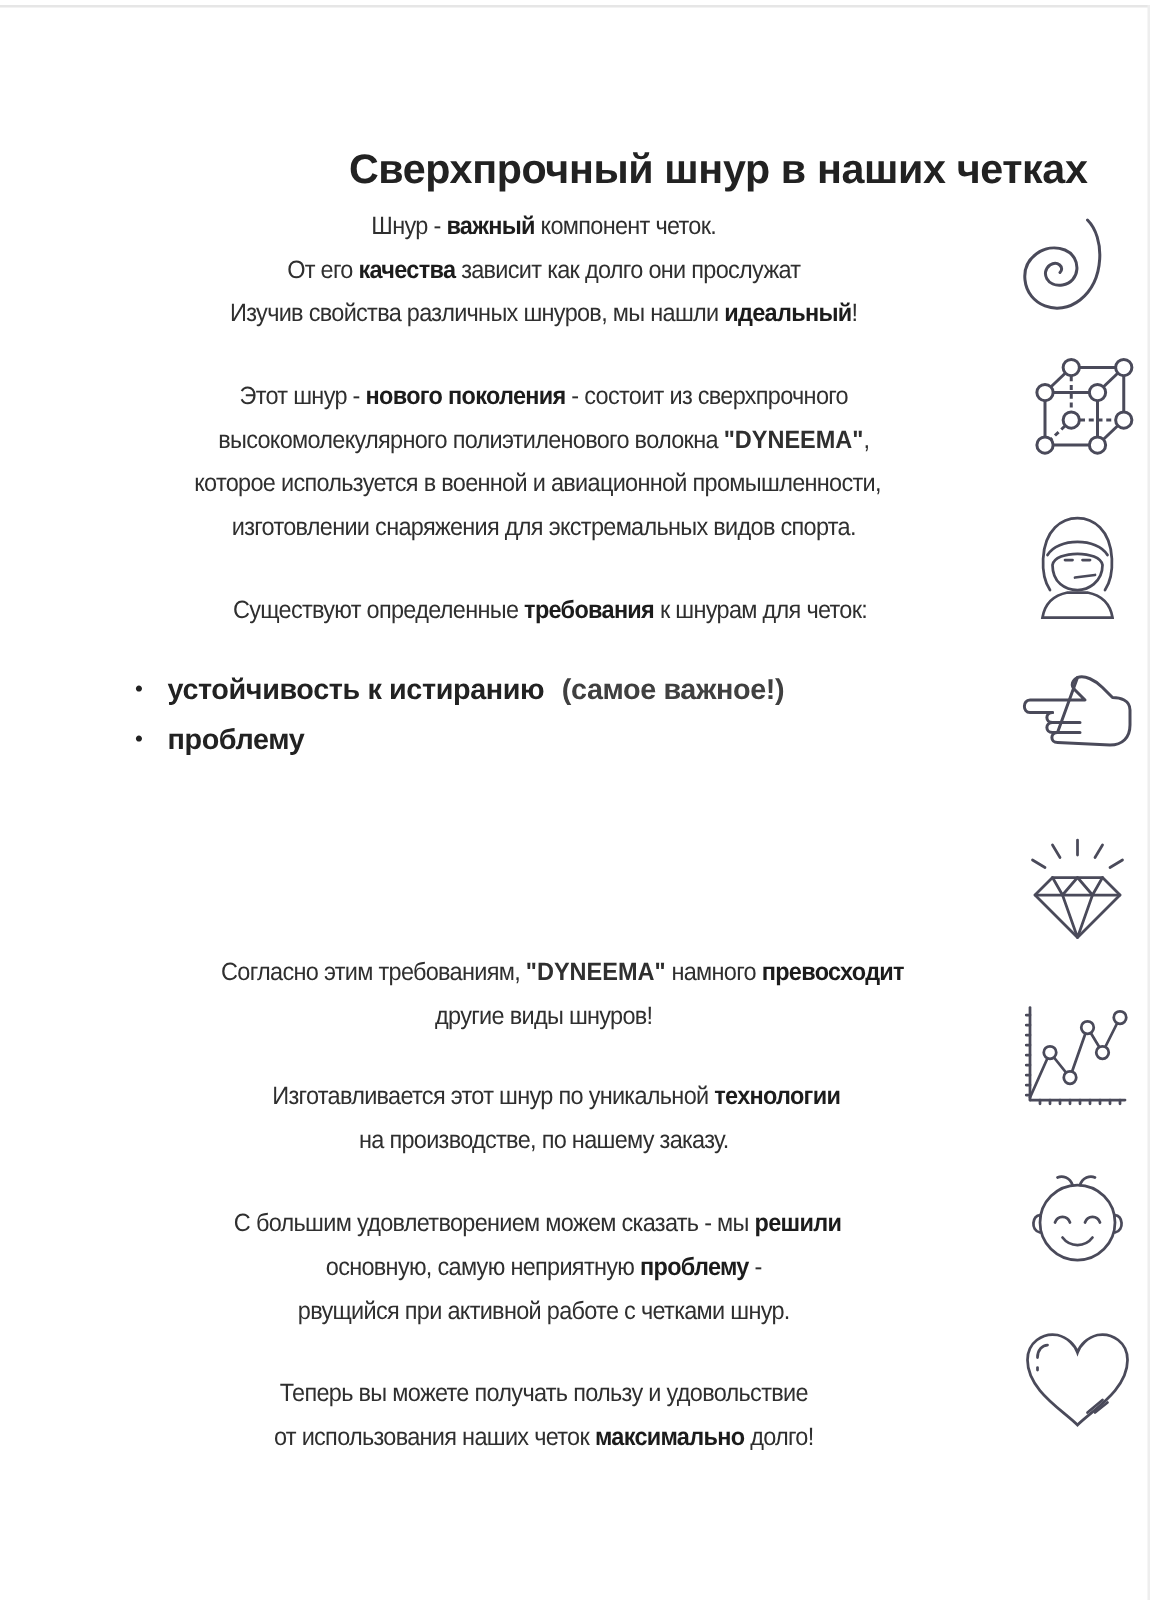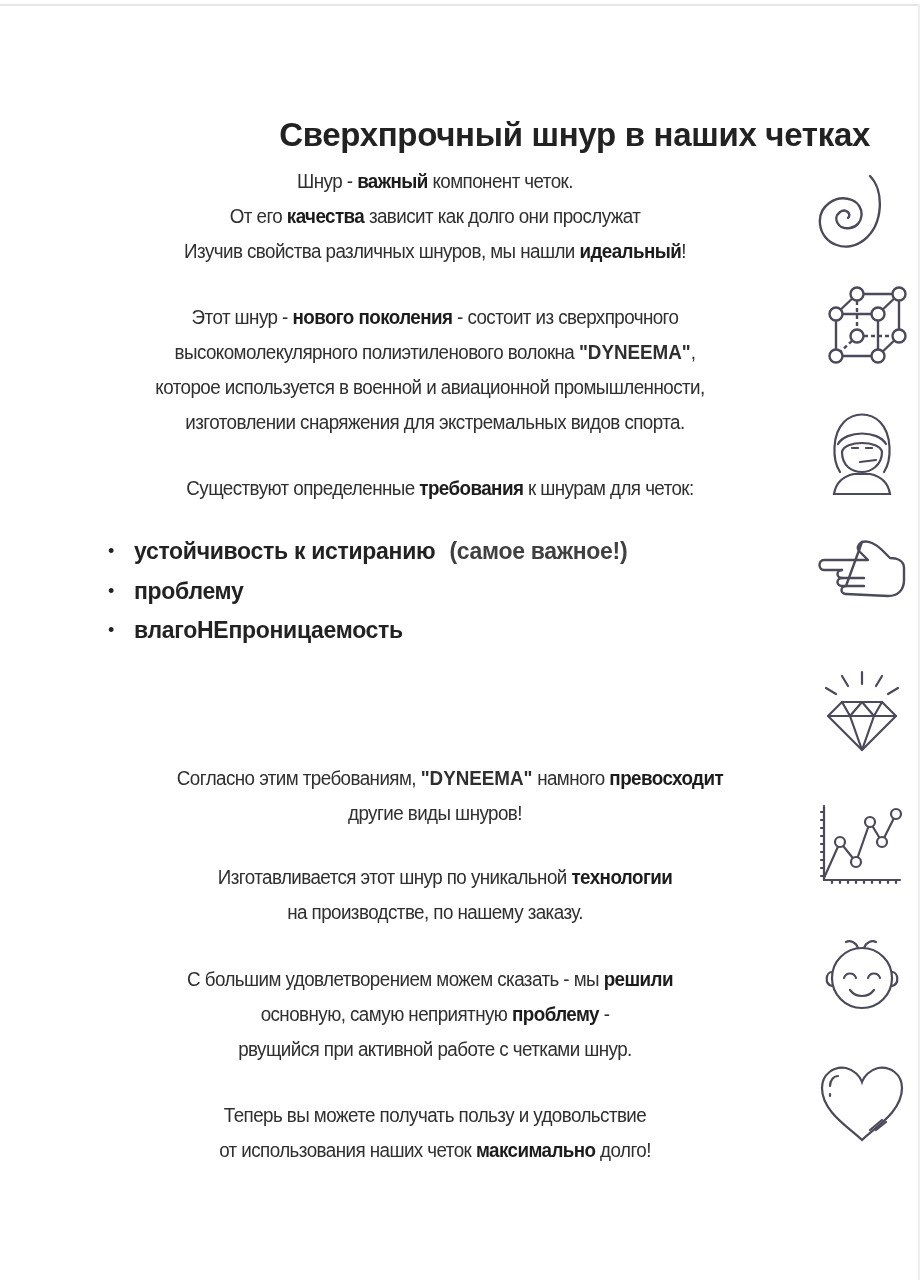--- a/index.html
+++ b/index.html
@@ -47,21 +47,20 @@
 <div class="line" style="top:306px"><span>Этот шнур - </span><b>нового поколения</b><span> - состоит из сверхпрочного</span></div>
 <div class="line" style="top:341px"><span>высокомолекулярного полиэтиленового волокна </span><span class="dy">"DYNEEMA"</span><span>,</span></div>
 <div class="line" style="top:376px; width:860px">которое используется в военной и авиационной промышленности,</div>
 <div class="line" style="top:411px">изготовлении снаряжения для экстремальных видов спорта.</div>
 
 <div class="line" style="top:477px; width:880px"><span>Существуют определенные </span><b>требования</b><span> к шнурам для четок:</span></div>
 
 <ul class="list">
   <li><span class="bullet">•</span><span>устойчивость к истиранию</span><span class="note">(самое важное!)</span></li>
   <li><span class="bullet">•</span><span>проблему</span></li>
-  <li><span class="bullet">•</span><span>влагоНЕпроницаемость</span></li>
 </ul>
 
 <div class="line" style="top:767px; width:900px"><span>Согласно этим требованиям, </span><span class="dy">"DYNEEMA"</span><span> намного </span><b>превосходит</b></div>
 <div class="line" style="top:802px">другие виды шнуров!</div>
 
 <div class="line" style="top:866px; width:890px"><span>Изготавливается этот шнур по уникальной </span><b>технологии</b></div>
 <div class="line" style="top:901px">на производстве, по нашему заказу.</div>
 
 <div class="line" style="top:968px; width:860px"><span>С большим удовлетворением можем сказать - мы </span><b>решили</b></div>
 <div class="line" style="top:1003px"><span>основную, самую неприятную </span><b>проблему</b><span> -</span></div>

